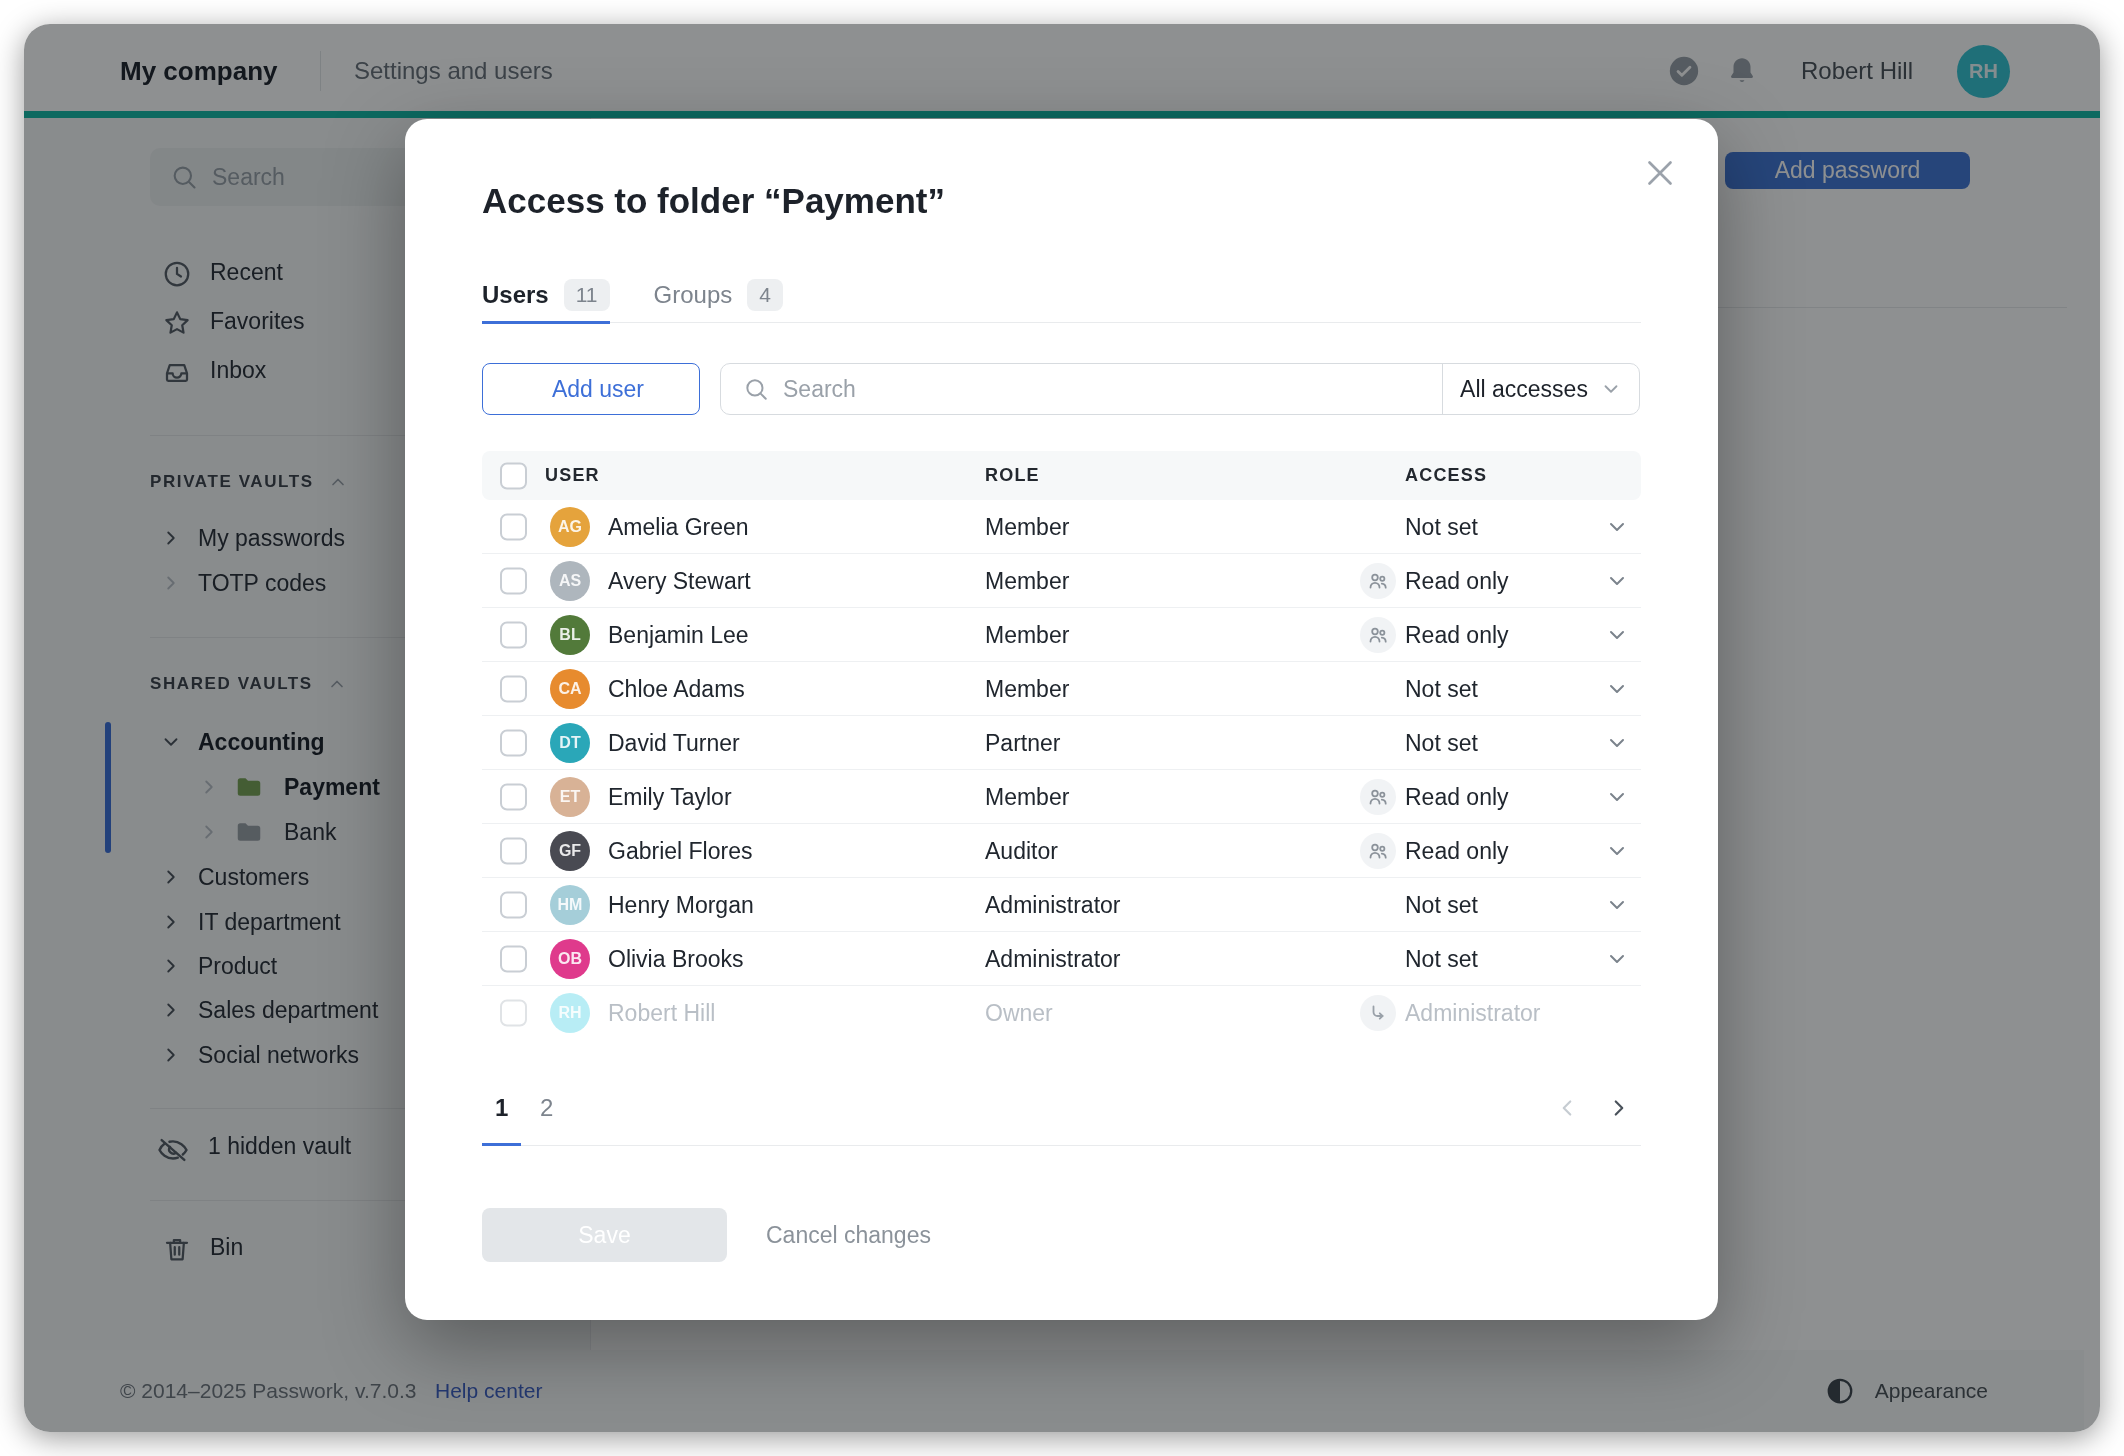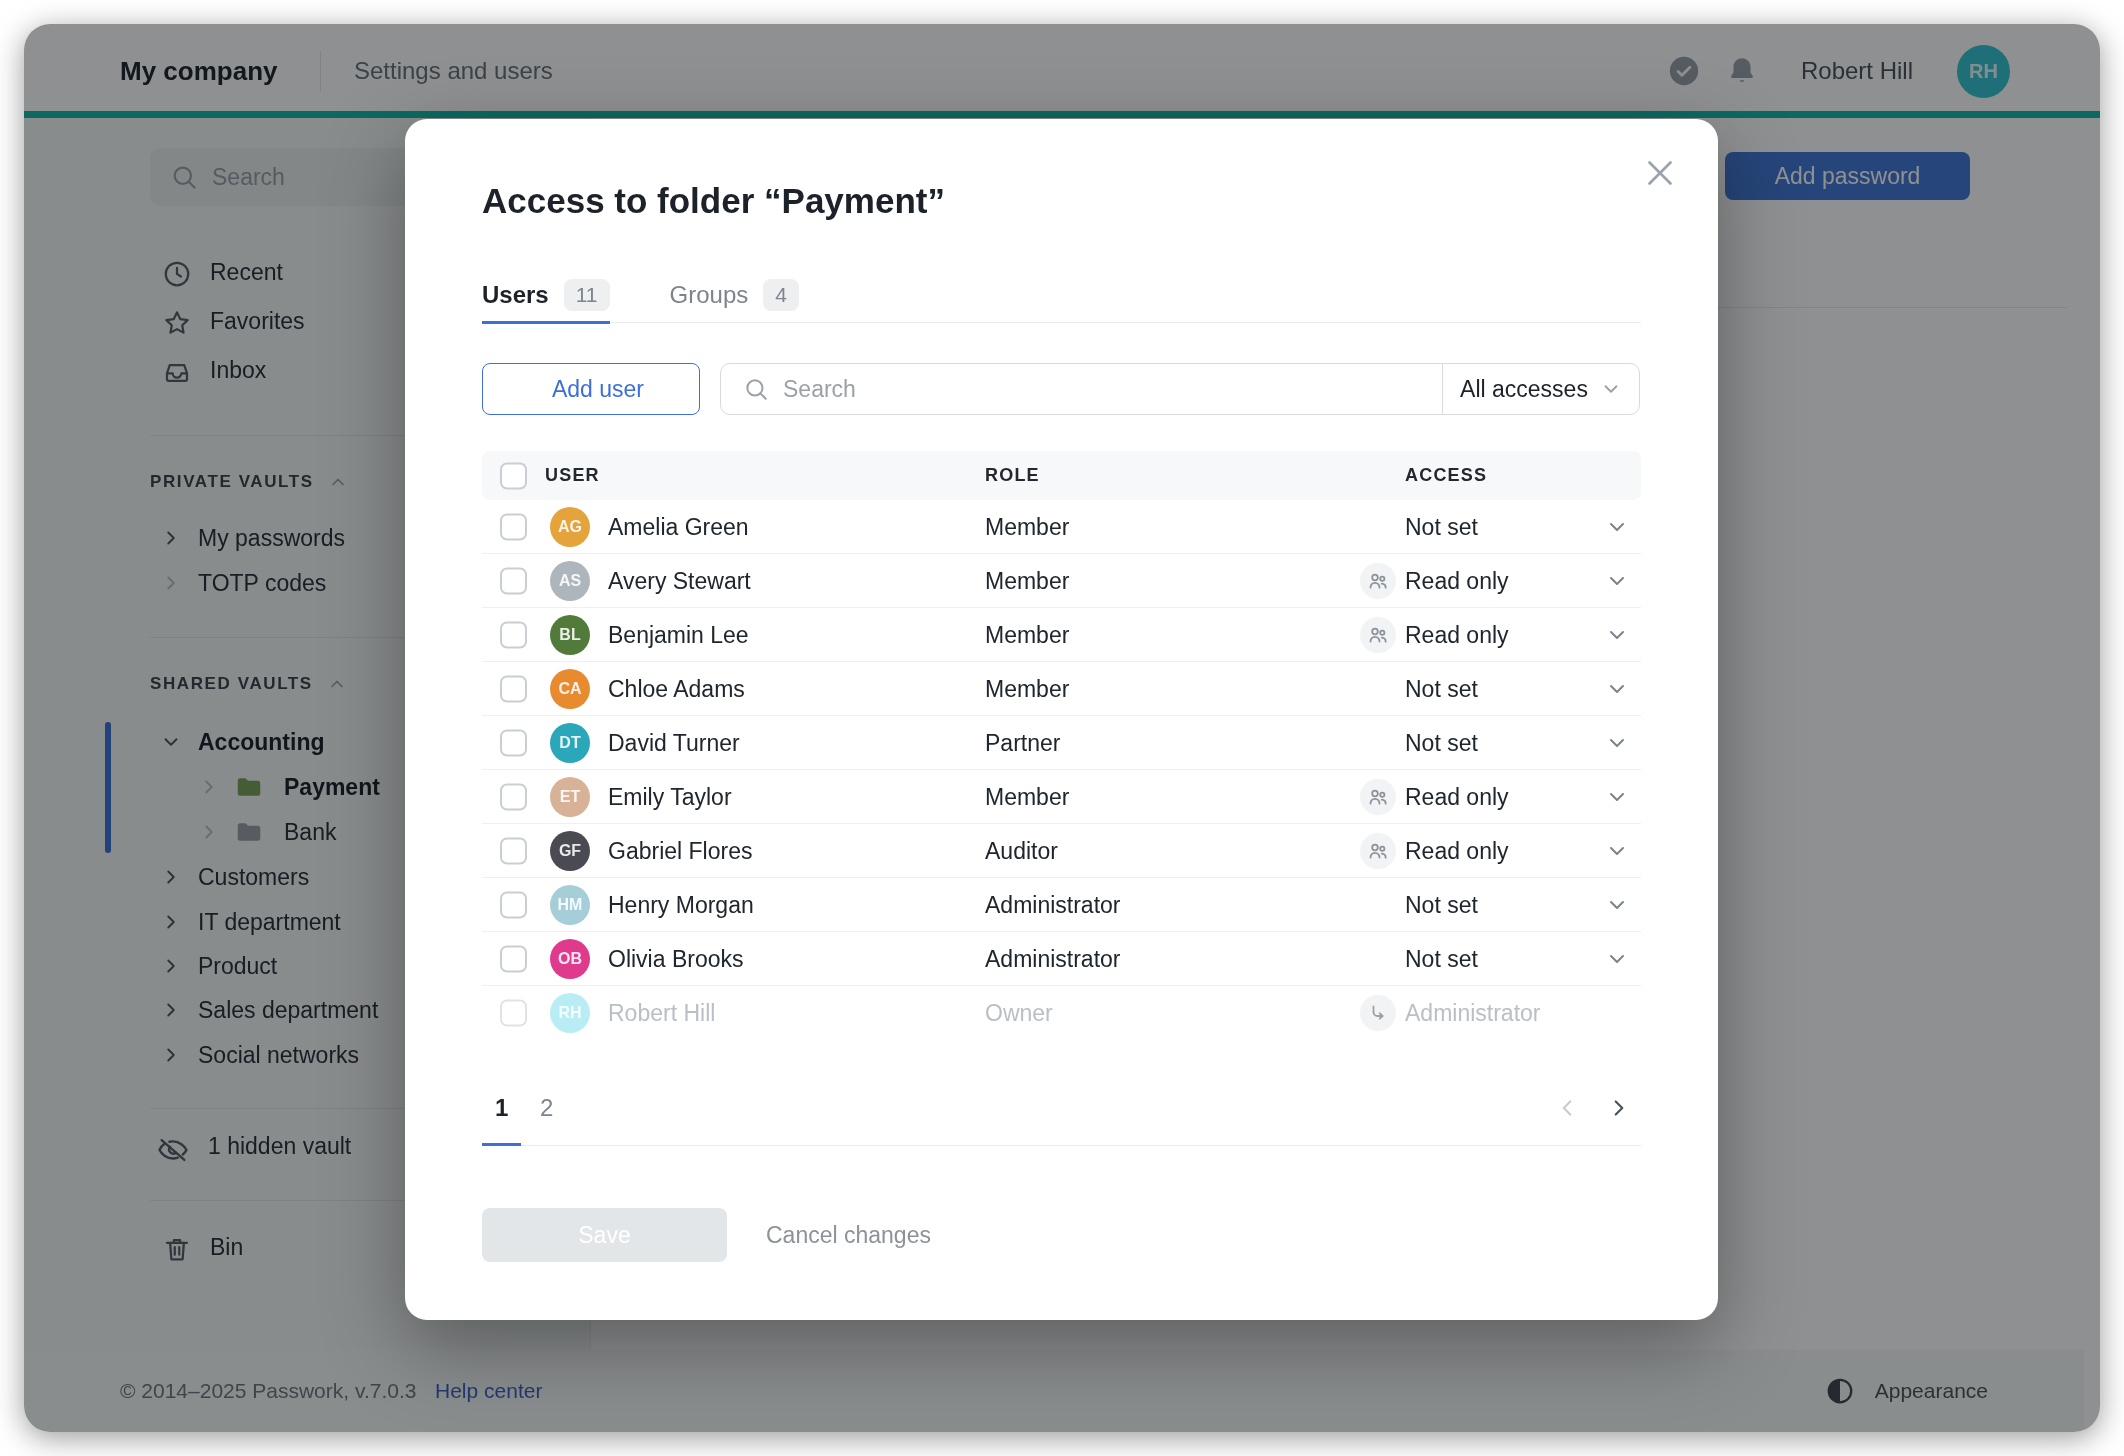--- a/index.html
+++ b/index.html
@@ -31,39 +31,39 @@
   .sb-head .chv{width:20px;height:20px;color:#9aa1a9;}
   .tree-item{position:absolute;left:0;width:100%;height:44px;display:flex;align-items:center;font-size:23px;color:#2b313a;}
   .tree-item .chv{width:22px;height:22px;margin-left:136px;margin-right:16px;color:#4b525b;flex:none;}
   .tree-item .chv.lt{color:#b9bfc6;}
   .tree-item.child .chv{margin-left:174px;margin-right:14px;}
   .tree-item .fold{width:30px;height:30px;margin-right:20px;flex:none;}
   .tree-item.bold{font-weight:bold;color:#1d222a;}
   .active-bar{position:absolute;left:81px;top:604px;width:6px;height:131px;border-radius:3px;background:#3d6fd8;}
   
   .main{position:absolute;left:567px;top:94px;right:0;bottom:82px;background:#fff;}
-  .add-password{position:absolute;left:1134px;top:34px;width:245px;height:48px;border-radius:8px;border:none;
+  .add-password{position:absolute;left:1134px;top:34px;width:245px;height:37px;border-radius:8px;border:none;
       background:#4377d6;color:#fff;font-size:23px;}
   .main-div{position:absolute;left:0;right:33px;top:189px;height:1px;background:#e8eaec;}
   .chip{position:absolute;width:92px;height:30px;border-radius:7px;background:#eef0f2;color:#30363e;
       font-size:19px;display:flex;align-items:center;justify-content:flex-end;padding-right:14px;}
   
   .footer{position:absolute;left:0;right:16px;bottom:0;height:82px;background:#f8f9fa;}
   .copyright{position:absolute;left:96px;top:0;height:82px;display:flex;align-items:center;font-size:21px;color:#70777f;}
   .help{position:absolute;left:411px;top:0;height:82px;display:flex;align-items:center;font-size:21px;color:#3f62c5;}
   .appearance{position:absolute;right:96px;top:0;height:82px;display:flex;align-items:center;gap:20px;
       font-size:21px;color:#4b5258;}
   .appearance .icn{width:30px;height:30px;color:#3e454d;}
   
   .overlay{position:absolute;inset:0;background:rgba(5,8,12,.45);}
   .modal{position:absolute;left:405px;top:119px;width:1313px;height:1201px;background:#fff;border-radius:22px;
       box-shadow:0 26px 80px rgba(0,0,0,.35);}
   .m-close{position:absolute;top:36px;right:40px;width:36px;height:36px;color:#9ba2ab;background:none;border:none;padding:0;cursor:pointer;}
   .m-title{position:absolute;left:77px;top:62px;font-size:35px;font-weight:bold;color:#1d222a;}
-  .m-tabs{position:absolute;left:77px;right:77px;top:148px;height:56px;border-bottom:1px solid #e9ebed;display:flex;gap:60px;}
+  .m-tabs{position:absolute;left:77px;right:77px;top:148px;height:56px;border-bottom:1px solid #e9ebed;display:flex;gap:44px;}
   .m-tab{display:flex;align-items:center;gap:15px;font-size:24px;color:#7d848d;position:relative;}
   .m-tab.active{color:#1d222a;font-weight:bold;}
   .m-tab.active::after{content:"";position:absolute;left:0;right:0;bottom:-2px;height:3px;background:#3d6fd8;}
   .m-badge{background:#edeff1;color:#7d848d;font-size:21px;font-weight:normal;border-radius:8px;padding:4px 12px;}
   .add-user{position:absolute;left:77px;top:244px;width:218px;height:52px;border:1px solid #3d6fd8;border-radius:8px;
       background:#fff;color:#3d6fd8;font-size:23px;padding-left:20px;}
   .m-searchwrap{position:absolute;left:315px;top:244px;width:920px;height:52px;border:1px solid #d7dbdf;border-radius:10px;
       display:flex;align-items:center;background:#fff;}
   .m-search{flex:1;display:flex;align-items:center;gap:14px;padding-left:22px;color:#9aa1a9;font-size:23px;}
   .m-filter{width:197px;height:100%;border-left:1px solid #d7dbdf;display:flex;align-items:center;justify-content:center;

